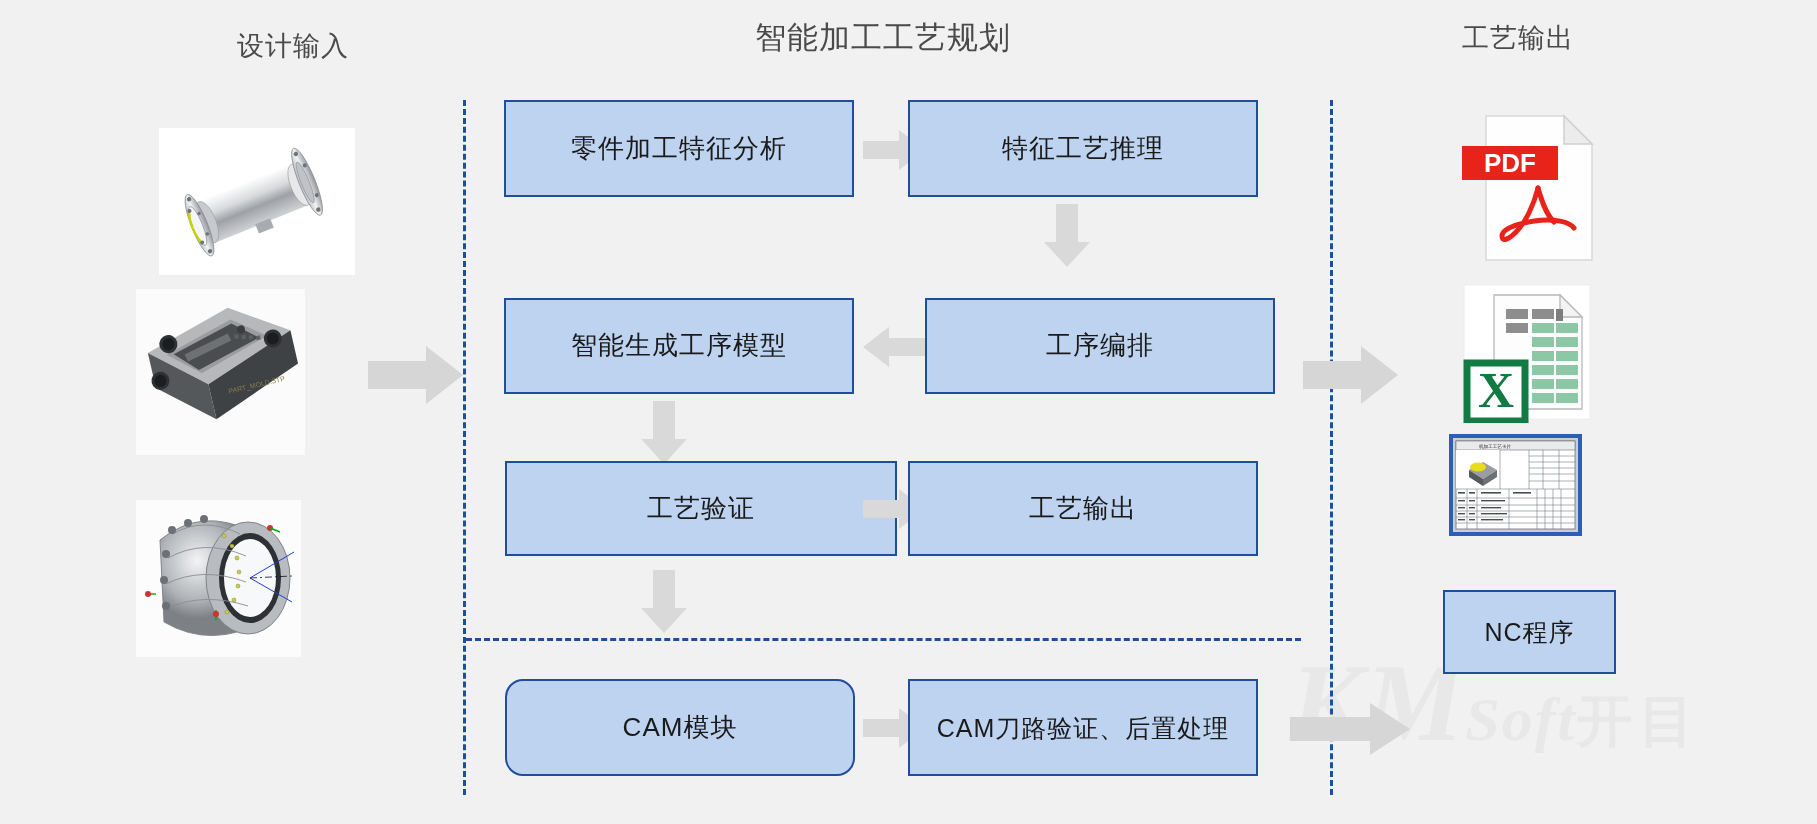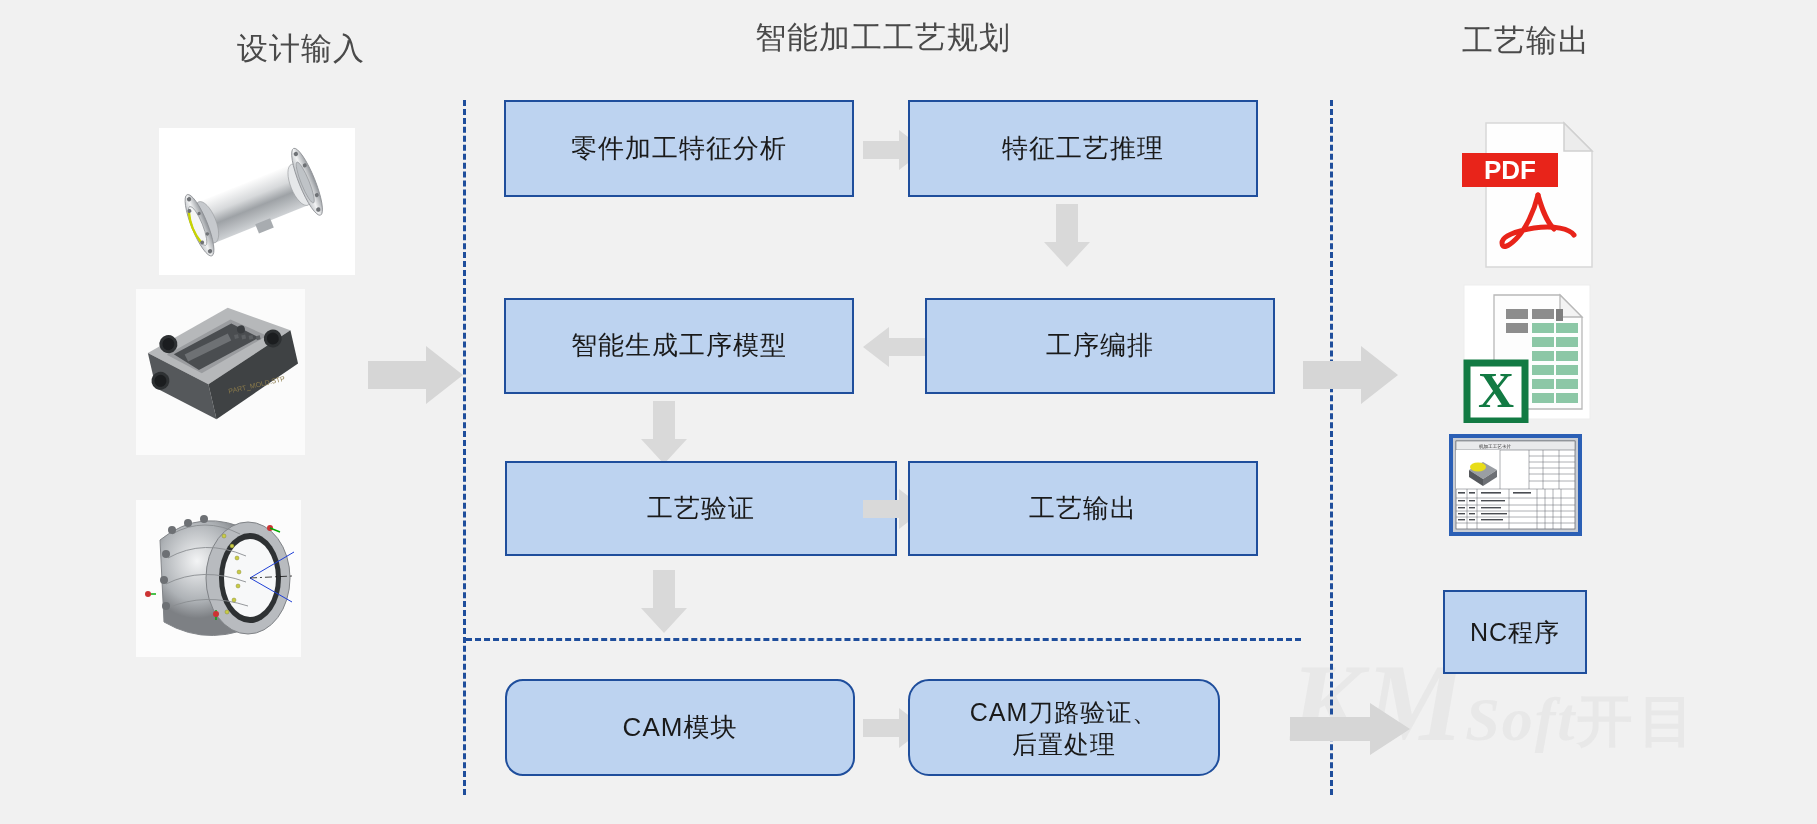--- a/index.html
+++ b/index.html
@@ -20,21 +20,21 @@
     font-style:italic; letter-spacing:2px;
     white-space:nowrap; user-select:none;
     font-family:"Liberation Serif","DejaVu Serif",serif;
   }
   .watermark .k{ font-size:110px;margin-top:6px; }
   .watermark .sub{ font-size:62px; }
   .watermark .cn{ font-style:normal; font-size:56px; letter-spacing:6px;}
 
   
   .col-title{
-    position:absolute; color:#4a4a4a; font-size:31px;
+    position:absolute; color:#4a4a4a; font-size:27px;
     white-space:nowrap; letter-spacing:1px;
   }
   #t-design { left:237px; top:28px; }
   #t-plan   { left:755px; top:17px;  font-size:31px;}
   #t-out    { left:1462px; top:20px; }
 
   
   .vdash{
     position:absolute; top:100px; height:695px; width:0;
     border-left:3px dashed #1f4e9c;
@@ -287,32 +287,32 @@
   </div>
 
   <div class="pbox" style="left:505px;top:679px;width:350px;height:97px;border-radius:18px;">
     <span>CAM模块</span>
   </div>
   <div class="arrow" style="left:863px;top:708px;">
     <svg width="62" height="40" viewBox="0 0 62 40">
       <polygon points="0,11 36,11 36,0 62,20 36,40 36,29 0,29" fill="#d9d9d9"></polygon>
     </svg>
   </div>
-  <div class="pbox two-line" style="left:908px;top:679px;width:312px;height:97px;flex-direction:column;border-radius:21px;">
+  <div class="pbox two-line" style="left:908px;top:679px;width:350px;height:97px;flex-direction:row;">
     <span>CAM刀路验证、</span>
     <span>后置处理</span>
   </div>
 
   <div class="arrow" style="left:1290px;top:703px;">
     <svg width="120" height="52" viewBox="0 0 120 52">
       <polygon points="0,14 80,14 80,0 120,26 80,52 80,38 0,38" fill="#d6d6d6"></polygon>
     </svg>
   </div>
 
-  <div class="outicon" style="left:1442px;top:117px;width:166px;height:156px;text-decoration:underline;">
+  <div class="outicon" style="left:1442px;top:110px;width:166px;height:156px;text-decoration:underline;">
     <svg width="166" height="156" viewBox="0 0 166 156">
       <g>
         <path d="M44 6 H122 L150 34 V150 H44 Z" fill="#fefefe" stroke="#d8d8d8" stroke-width="1.5"></path>
         <path d="M122 6 L150 34 H122 Z" fill="#ececec" stroke="#d0d0d0" stroke-width="1.5"></path>
         <rect x="20" y="36" width="96" height="34" fill="#e8241a"></rect>
         <text x="68" y="62" font-size="26" font-weight="bold" fill="#ffffff" text-anchor="middle" font-family="'Liberation Sans',sans-serif">PDF</text>
         <g fill="none" stroke="#e8241a" stroke-width="5" stroke-linecap="round">
           <path d="M96 78 C92 94 84 112 74 122 C66 130 60 132 60 126 C60 119 74 114 92 111 C112 108 128 112 132 118"></path>
           <path d="M96 78 C100 92 104 104 112 112"></path>
         </g>
@@ -401,17 +401,17 @@
         <rect x="5" y="75" width="7" height="1.4"></rect>
           <rect x="16" y="75" width="6" height="1.4"></rect>
         <rect x="28" y="75" width="26" height="1.4"></rect>
         <rect x="5" y="81" width="7" height="1.4"></rect>
           <rect x="16" y="81" width="6" height="1.4"></rect>
         <rect x="28" y="81" width="22" height="1.4"></rect>
       </g>
     </svg>
   </div>
 
-  <div class="pbox" style="left:1443px;top:590px;width:144px;height:84px;font-size:25px;">
+  <div class="pbox" style="left:1443px;top:590px;width:173px;height:84px;font-size:25px;">
     <span>NC程序</span>
   </div>
 
 </div>
 
 </body></html>

